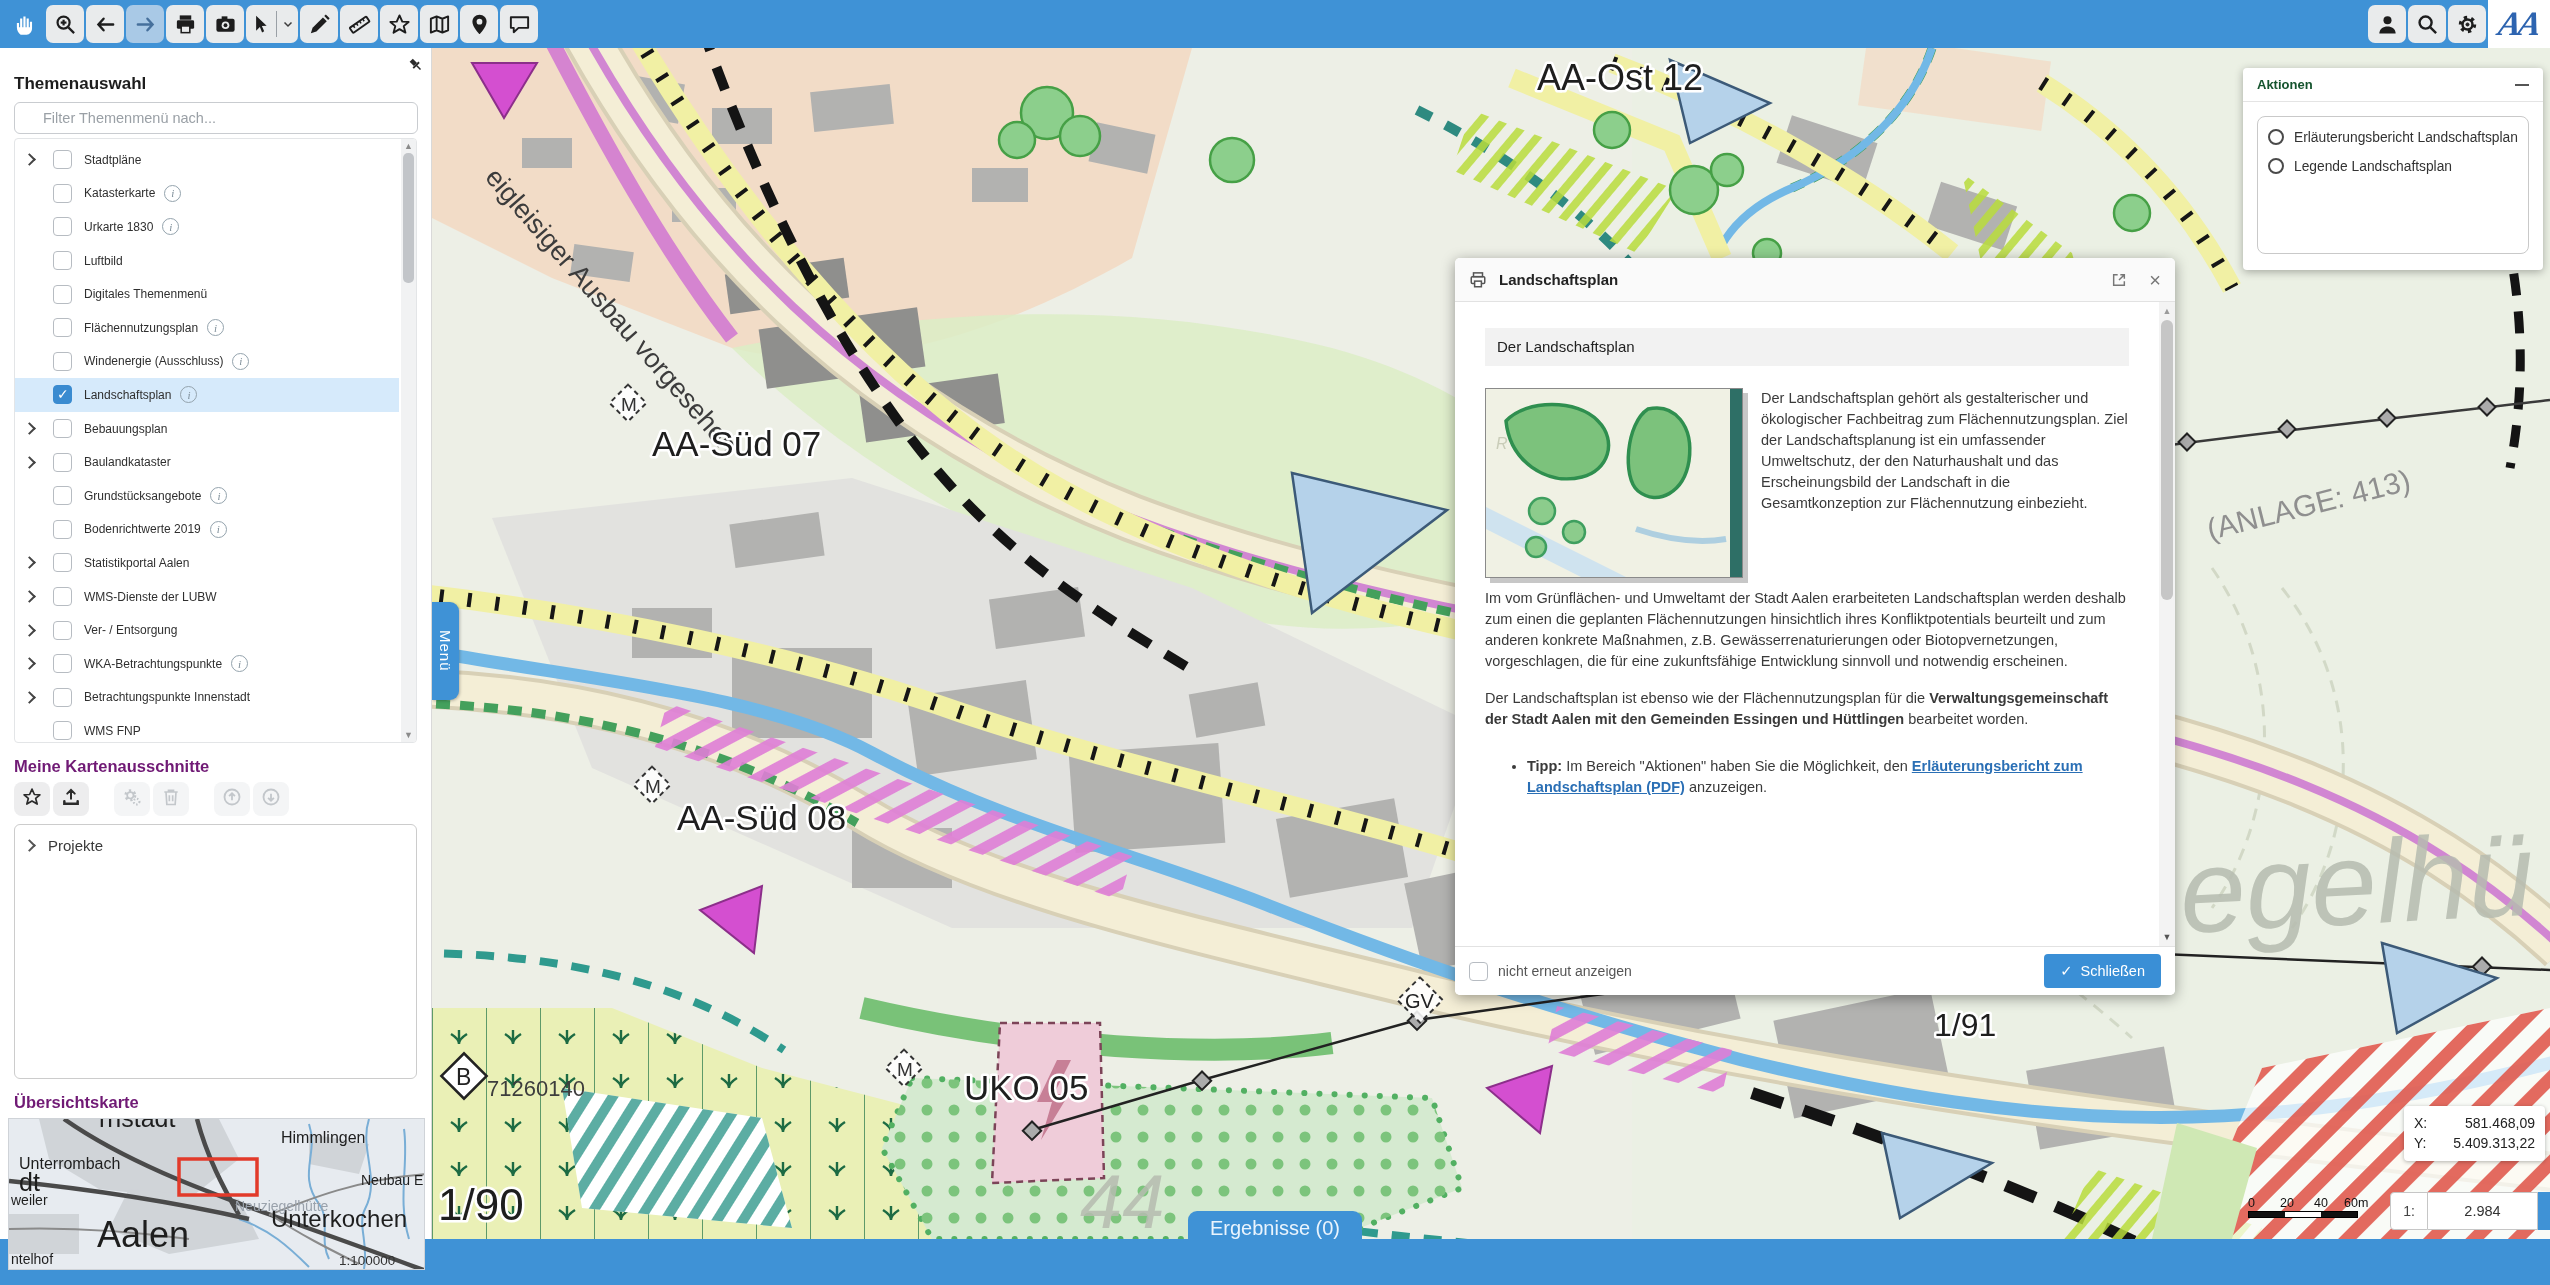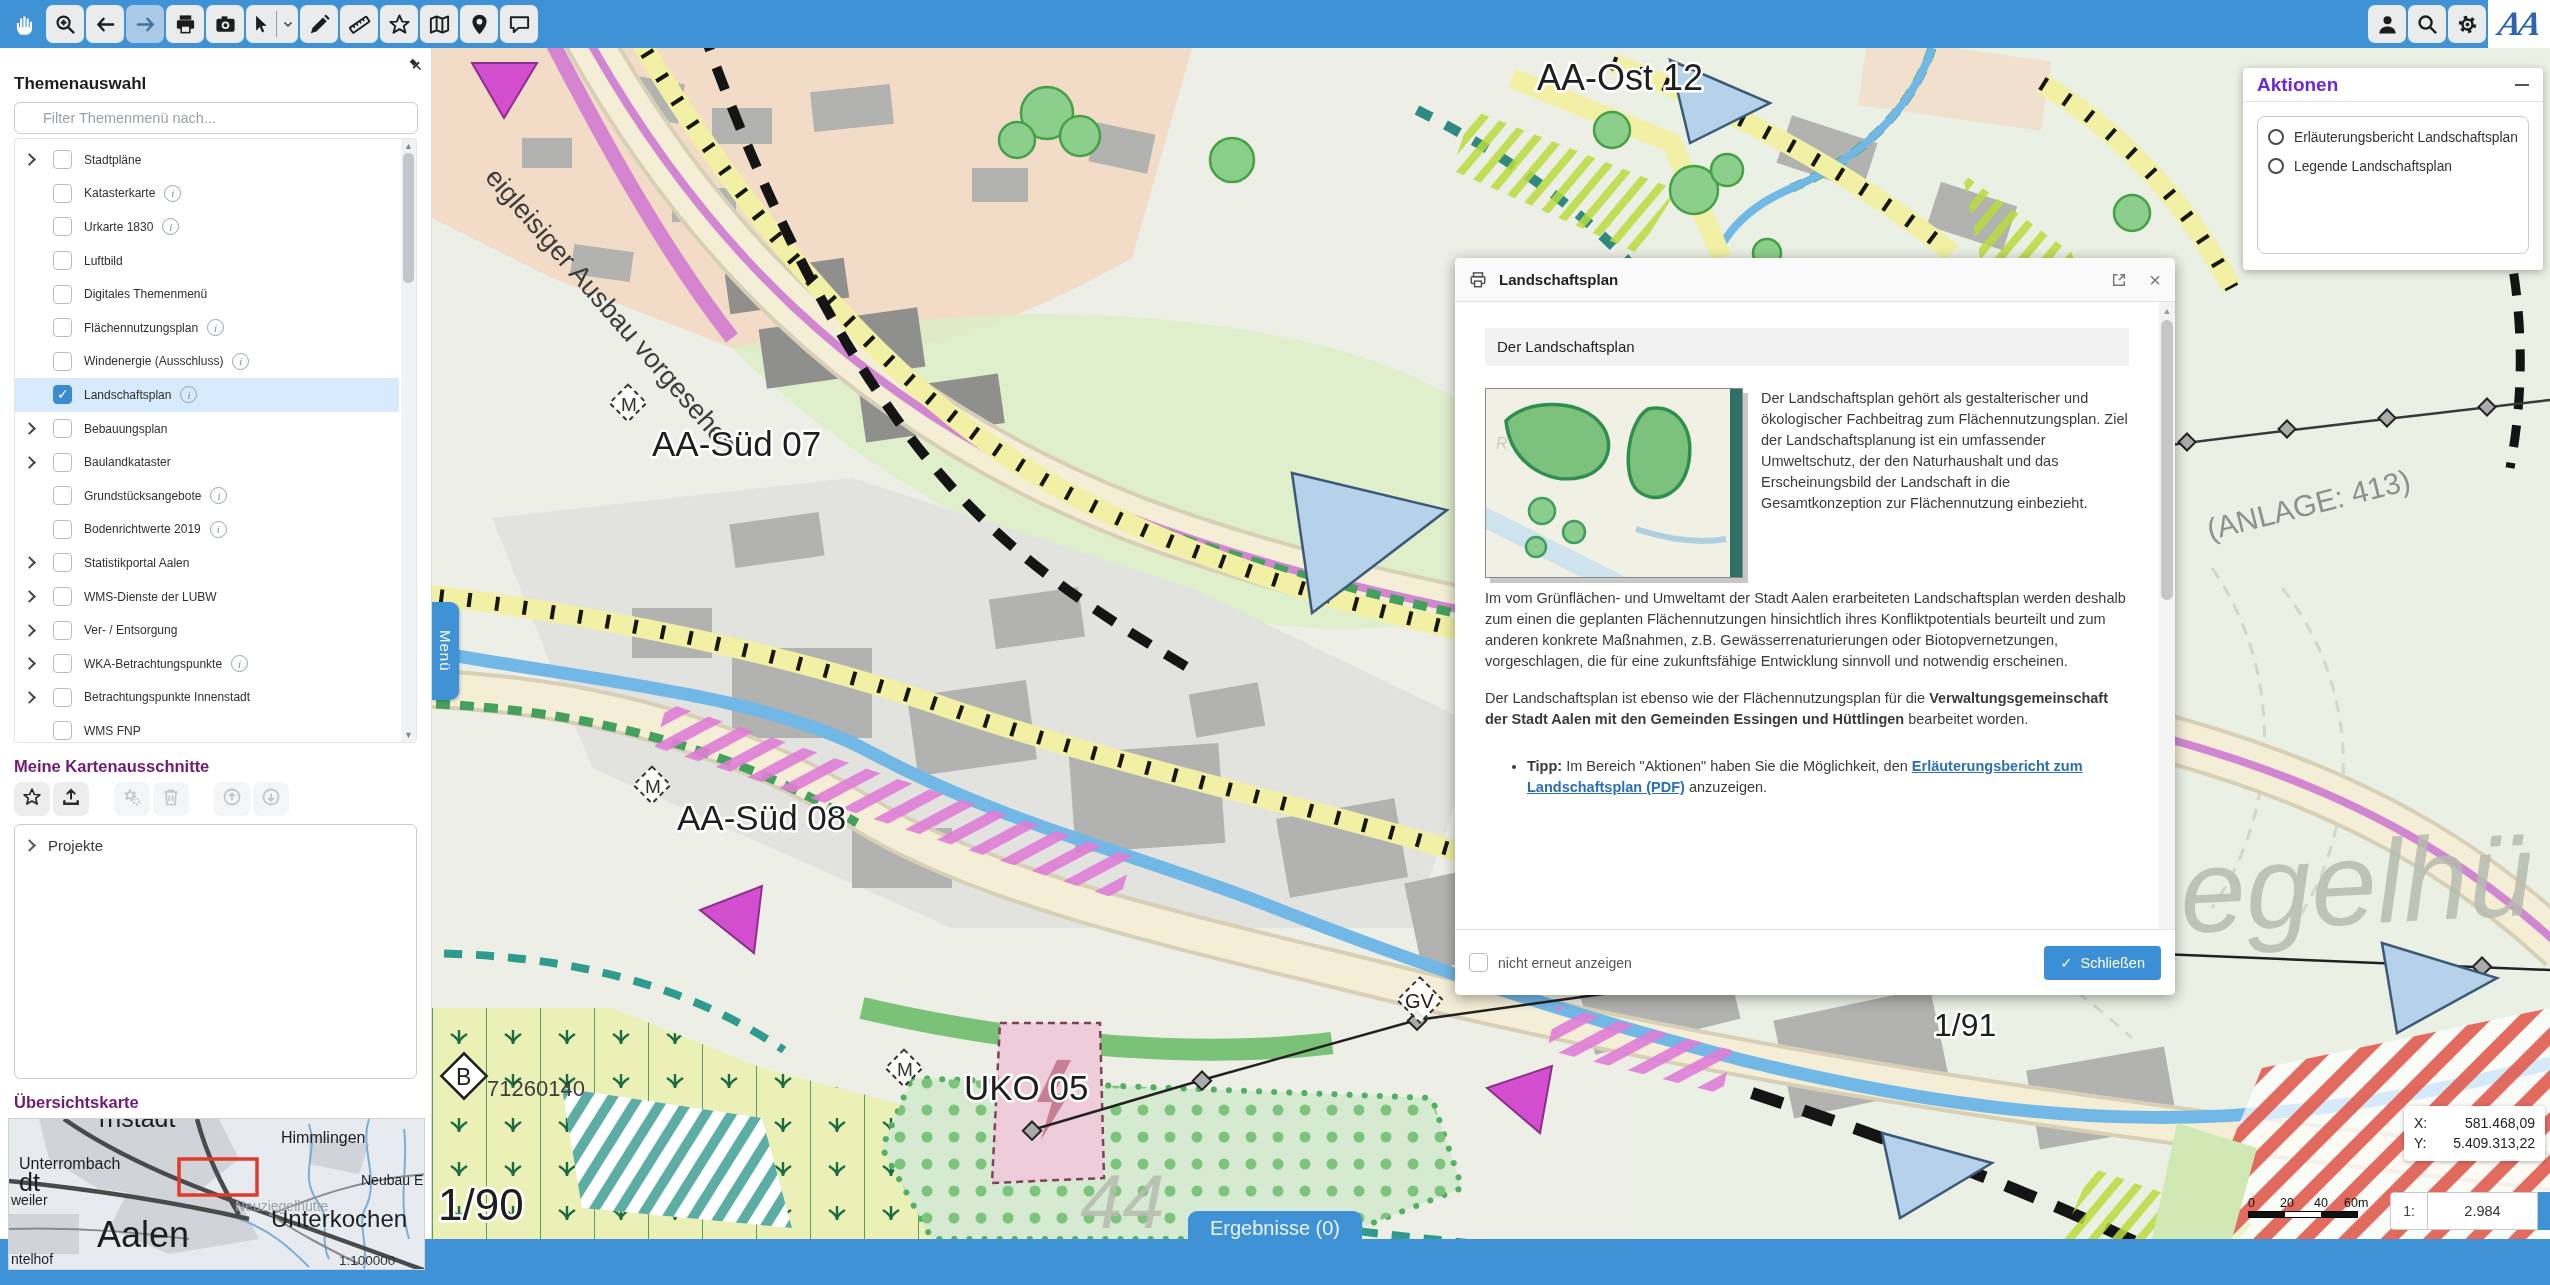--- a/index.html
+++ b/index.html
@@ -65,28 +65,28 @@
   .dlg-scroll { position:absolute; right:0; top:44px; width:16px; height:644px; background:#f3f3f3; }
   .dlg-scroll .arr { position:absolute; left:0; width:16px; text-align:center; font-size:9px; color:#9a9a9a; cursor:pointer; }
   .dlg-scroll .thumb { position:absolute; left:2px; width:12px; background:#c6c6c6; border-radius:6px; cursor:pointer; }
   .sec-head { background:#f2f2f2; font-weight:normal; font-size:15px; padding:8px 12px; color:#222; margin-bottom:22px; }
   .thumb-img { float:left; width:258px; height:190px; margin:0 18px 10px 0; border:1px solid #8a8a8a; box-shadow:5px 5px 0 rgba(130,130,130,.45); }
   .dlg-body p { margin:0 0 16px 0; }
   .dlg-body .clear { clear:both; }
   .tip-list { margin:26px 0 0 42px; }
   .tip-list li { margin-bottom:4px; }
   .dlg-link { color:#2a6fb5; font-weight:bold; text-decoration:underline; cursor:pointer; }
-  .dlg-foot { position:absolute; left:0; bottom:0; width:720px; height:66px; border-top:1px solid #e2e2e2; display:flex; align-items:center; padding:0 14px; background:#fff; }
+  .dlg-foot { position:absolute; left:0; bottom:0; width:720px; height:49px; border-top:1px solid #e2e2e2; display:flex; align-items:center; padding:0 14px; background:#fff; }
   .foot-label { font-size:14px; color:#555; margin-left:10px; flex:1; }
   .btn-close { background:#3a8fd6; color:#fff; border:none; border-radius:4px; height:34px; padding:0 16px; font-size:14.5px; display:flex; align-items:center; gap:8px; cursor:pointer; }
 
   
   .actions { position:absolute; left:2243px; top:68px; width:300px; height:202px; background:#fff; border-radius:4px; box-shadow:0 2px 8px rgba(0,0,0,.3); z-index:10; }
   .act-head { height:34px; display:flex; align-items:center; padding:0 14px; border-bottom:1px solid #e4e4e4; }
-  .act-title { font-size:19px; font-weight:bold; color:#6d28d9; flex:1; }
+  .act-title { font-size:13px; font-weight:bold; color:#14532d; flex:1; }
   .minus { width:14px; height:2px; background:#555; cursor:pointer; }
   .act-box { margin:14px; height:138px; border:1px solid #c9c9c9; border-radius:8px; padding:12px 10px; }
   .radio-row { display:flex; align-items:center; gap:10px; margin-bottom:13px; cursor:pointer; }
   .radio { width:16px; height:16px; border:2px solid #4a4a4a; border-radius:50%; flex:none; background:#fff; }
   .radio-label { font-size:13.8px; color:#333; }
 
   
   .bottombar { position:absolute; left:0; top:1239px; width:2550px; height:46px; background:#3f92d6; z-index:8; }
   .results-tab { position:absolute; left:1188px; top:1211px; width:174px; height:29px; background:#3f92d6; border-radius:9px 9px 0 0; color:#eaf4fd; font-size:20px; display:flex; align-items:flex-end; justify-content:center; z-index:9; cursor:pointer; }
   .coords { position:absolute; left:2404px; top:1106px; width:141px; background:#fff; border-radius:4px; box-shadow:0 1px 4px rgba(0,0,0,.3); padding:7px 10px; z-index:9; font-size:14px; color:#222; }

